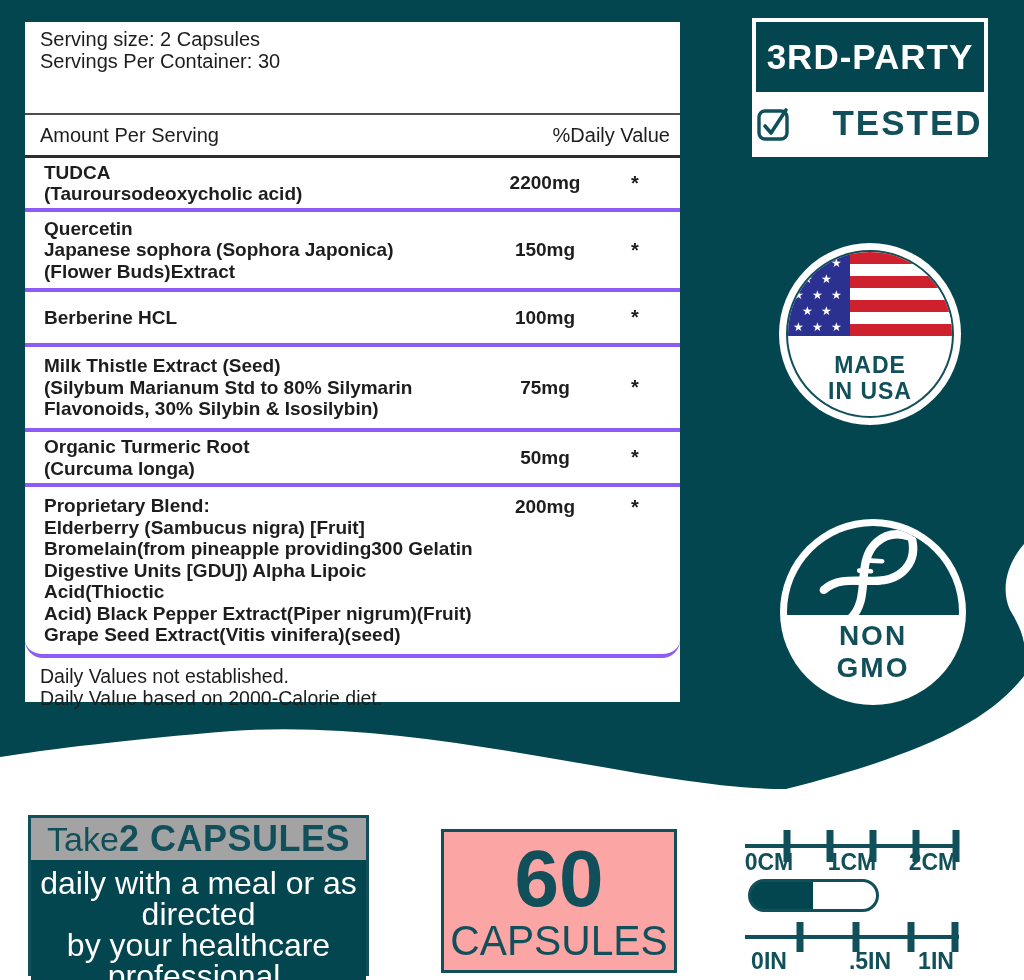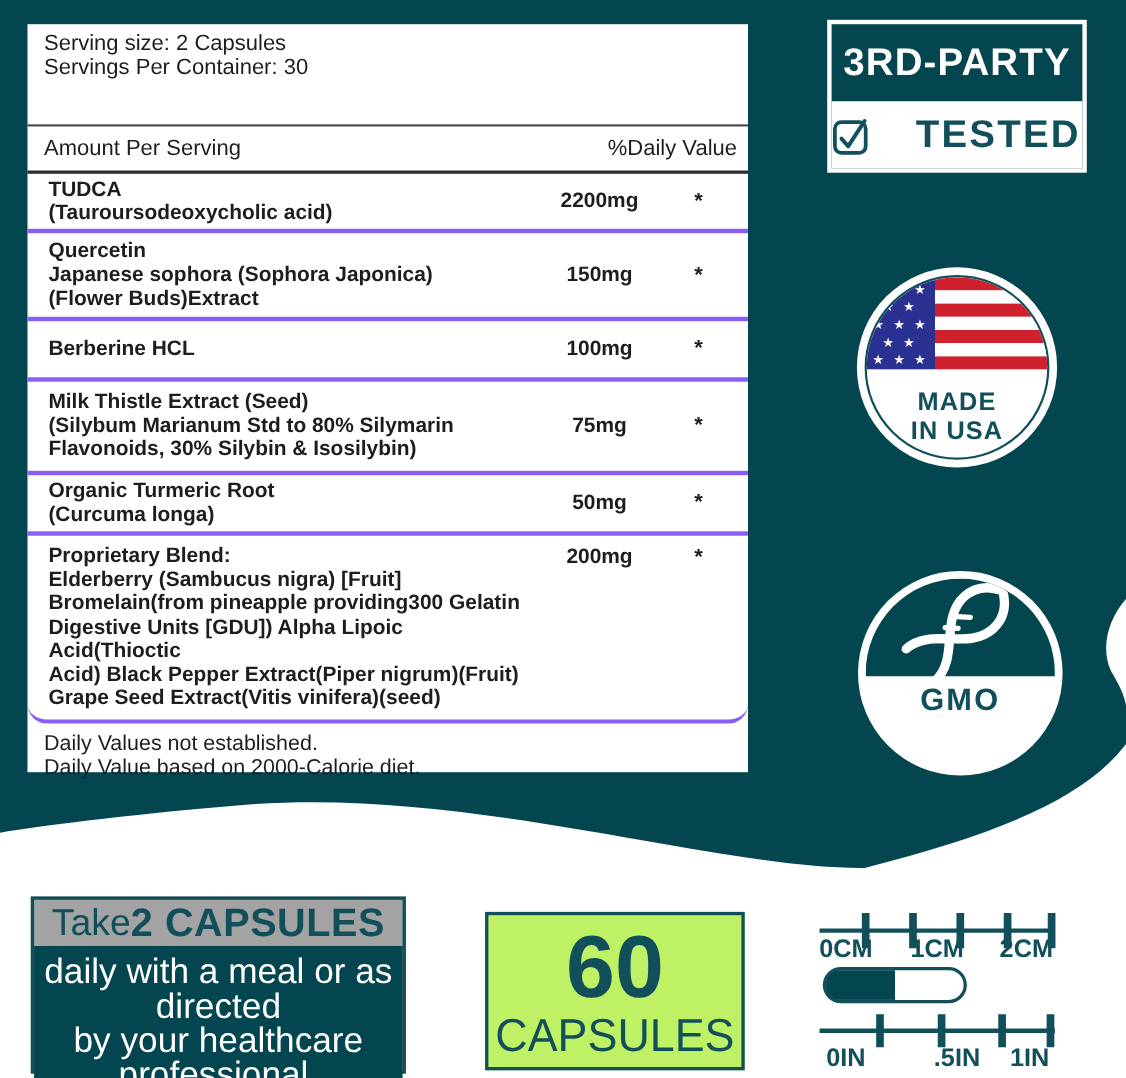--- a/index.html
+++ b/index.html
@@ -87,21 +87,21 @@
   }
   .dose-top{height:78px;display:flex;align-items:center;justify-content:center;color:var(--accent);}
   .dose-top .take{font-size:34px;}
   .dose-top .bold{font-size:36px;font-weight:bold;letter-spacing:0.5px;}
   .dose-bottom{flex:1;background:var(--teal);color:#fff;text-align:center;
     font-size:32px;line-height:31px;white-space:pre-line;padding-top:8px;}
 
   
   .count{
     position:absolute;left:441px;top:829px;width:236px;height:144px;
-    box-sizing:border-box;border:3px solid var(--accent);background:#bef264;
+    box-sizing:border-box;border:3px solid var(--accent);background:#fca5a5;
     text-align:center;color:var(--accent);
   }
   .count .num{font-size:80px;font-weight:bold;line-height:78px;margin-top:8px;}
   .count .unit{font-size:42px;line-height:46px;transform:scaleX(0.97);}
 
   
   .ruler-svg{position:absolute;}
   .cm-svg{left:742px;top:826px;}
   .in-svg{left:742px;top:918px;}
   .ruler-labels{position:absolute;width:222px;height:26px;}
@@ -243,20 +243,21 @@
             <path d="M8,16 C40,16 52,58 84,58 C99,58 108,50 114,40" stroke-width="9"></path>
             <path d="M8,58 C40,58 52,16 84,16 C99,16 108,24 114,34" stroke-width="9"></path>
             <path d="M36,30 l7,7" stroke-width="5"></path>
             <path d="M50,26 l9,9" stroke-width="5"></path>
             <path d="M66,26 l9,9" stroke-width="5"></path>
           </g>
         </svg>
       </div>
       <div class="gmo-bottom"></div>
       <div class="gmo-text">
+        <div>NON</div>
         <div>GMO</div>
       </div>
     </div>
   </div>
 
   <div class="dose">
     <div class="dose-top">
       <span class="take">Take </span>
       <span class="bold">2 CAPSULES</span>
     </div>

